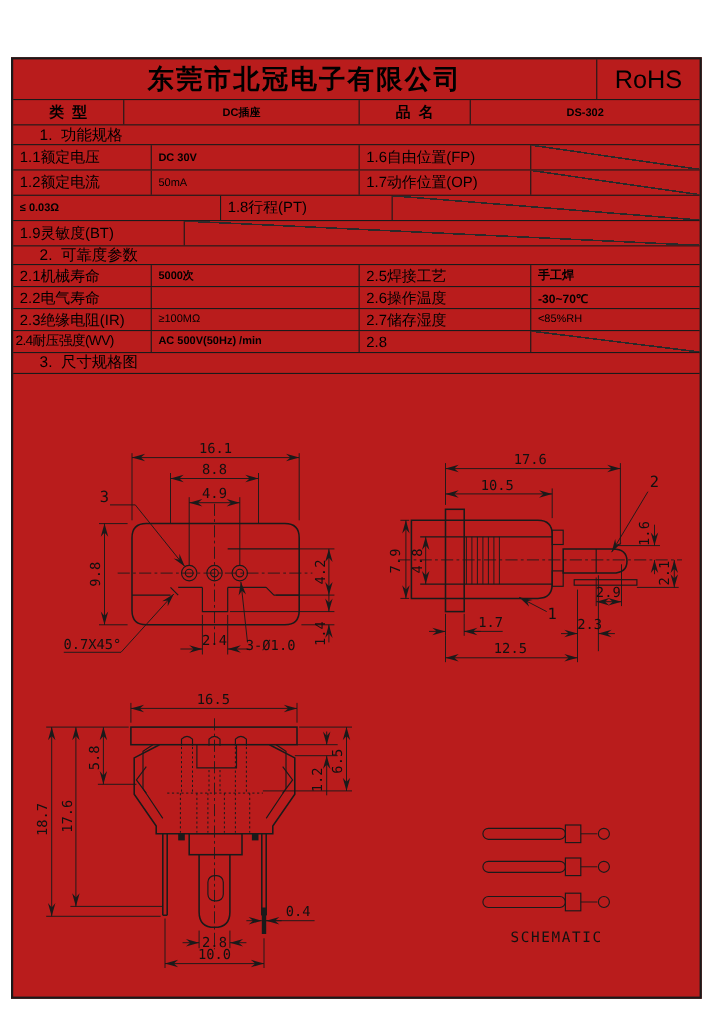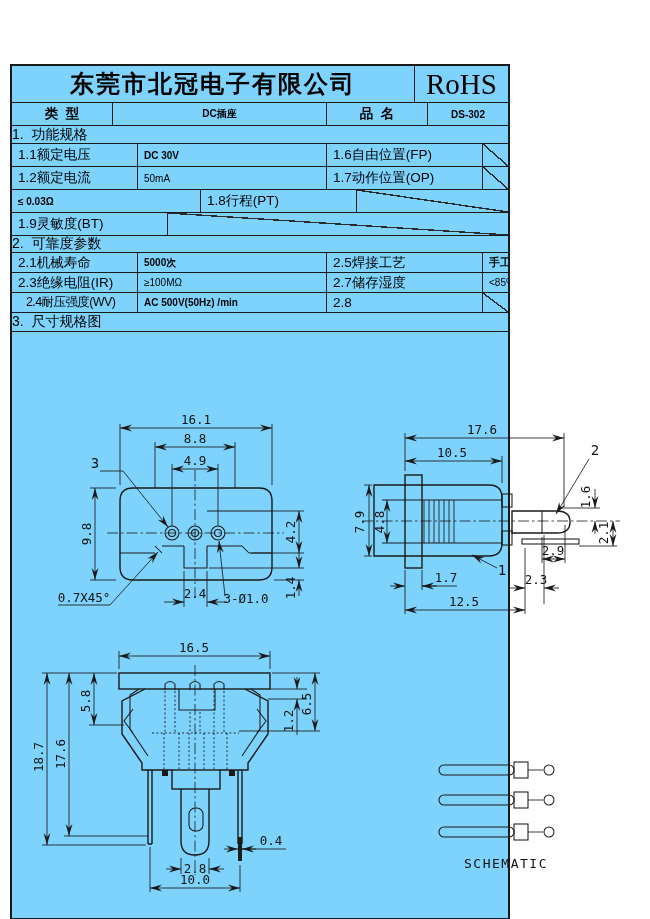--- a/index.html
+++ b/index.html
@@ -1,33 +1,33 @@
 <!DOCTYPE html>
 <html><head>
 <meta charset="utf-8">
 <style>
   html,body{margin:0;padding:0;background:#fff;}
   .page{position:relative;width:650px;height:919px;background:#ffffff;overflow:hidden;
         font-family:"Liberation Sans",sans-serif;color:#000;}
-  .sheet{position:absolute;left:10px;top:64px;width:500px;height:856px;box-sizing:border-box;
-         border:2px solid #1a1a1a;background:#7dd3fc;}
+  .sheet{position:absolute;left:10px;top:52px;width:628px;height:856px;box-sizing:border-box;
+         border:2px solid #1a1a1a;background:#b91c1c;}
   .trow{display:flex;box-sizing:border-box;border-bottom:1.5px solid #1a1a1a;align-items:stretch;}
   .c{box-sizing:border-box;border-right:1.5px solid #1a1a1a;display:flex;align-items:center;
      padding:0 6px;overflow:hidden;white-space:pre;}
   .c:last-child{border-right:none;}
   .h37{height:37px}.h23{height:23px}.h18{height:18px}.h17{height:17px}.h20{height:20px}.h19{height:19px}
   .company{flex:1;justify-content:center;font-size:24px;font-weight:bold;letter-spacing:2px;}
-  .rohs{width:93px;justify-content:center;font-family:Liberation Serif, serif;font-size:29px;border-right:none;}
+  .rohs{width:93px;justify-content:center;font-family:Liberation Sans, sans-serif;font-size:23px;border-right:none;}
   .w101{width:101px}.w214{width:214px}.w126{width:126px}.w189{width:189px}.w156{width:156px}
   .cf{flex:1}
   .cen{justify-content:center}
   .b{font-weight:bold}
-  .sectitle{font-size:14px;padding-left:0;display:flex;align-items:center;height:100%;white-space:pre;}
+  .sectitle{font-size:14px;padding-left:24px;display:flex;align-items:center;height:100%;white-space:pre;}
   .lbl{font-size:13.5px}
-  .tight{font-size:12.5px;letter-spacing:-0.6px;padding:0 14px;}
+  .tight{font-size:12.5px;letter-spacing:-0.6px;padding:0 2px;}
   .val{font-size:10px}
   .big{font-size:11px}
   .diag{background:linear-gradient(to top right,
         transparent calc(50% - 0.7px), #2a2a2a calc(50% - 0.7px),
         #2a2a2a calc(50% + 0.7px), transparent calc(50% + 0.7px));}
   .draw{position:absolute;left:0;top:309px;width:624px;height:543px;}
   
   .ol{stroke:#1a1a1a;stroke-width:1.4;fill:none}
   .o2{stroke:#1a1a1a;stroke-width:1.05;fill:none}
   .dl{stroke:#1a1a1a;stroke-width:0.85;fill:none}
@@ -86,20 +86,26 @@
 
     <div class="trow h17">
       <div class="sectitle">2.  可靠度参数</div>
     </div>
 
     <div class="trow h20">
       <div class="c w126 lbl">2.1机械寿命</div>
       <div class="c w189 val b">5000次</div>
       <div class="c w156 lbl">2.5焊接工艺</div>
       <div class="c cf big b">手工焊</div>
+    </div>
+    <div class="trow h20">
+      <div class="c w126 lbl">2.2电气寿命</div>
+      <div class="c w189"></div>
+      <div class="c w156 lbl">2.6操作温度</div>
+      <div class="c cf big b">-30~70℃</div>
     </div>
     <div class="trow h20">
       <div class="c w126 lbl">2.3绝缘电阻(IR)</div>
       <div class="c w189 val">≥100MΩ</div>
       <div class="c w156 lbl">2.7储存湿度</div>
       <div class="c cf val">&lt;85%RH</div>
     </div>
     <div class="trow h20">
       <div class="c w126 tight">2.4耐压强度(WV)</div>
       <div class="c w189 val b">AC 500V(50Hz) /min</div>

